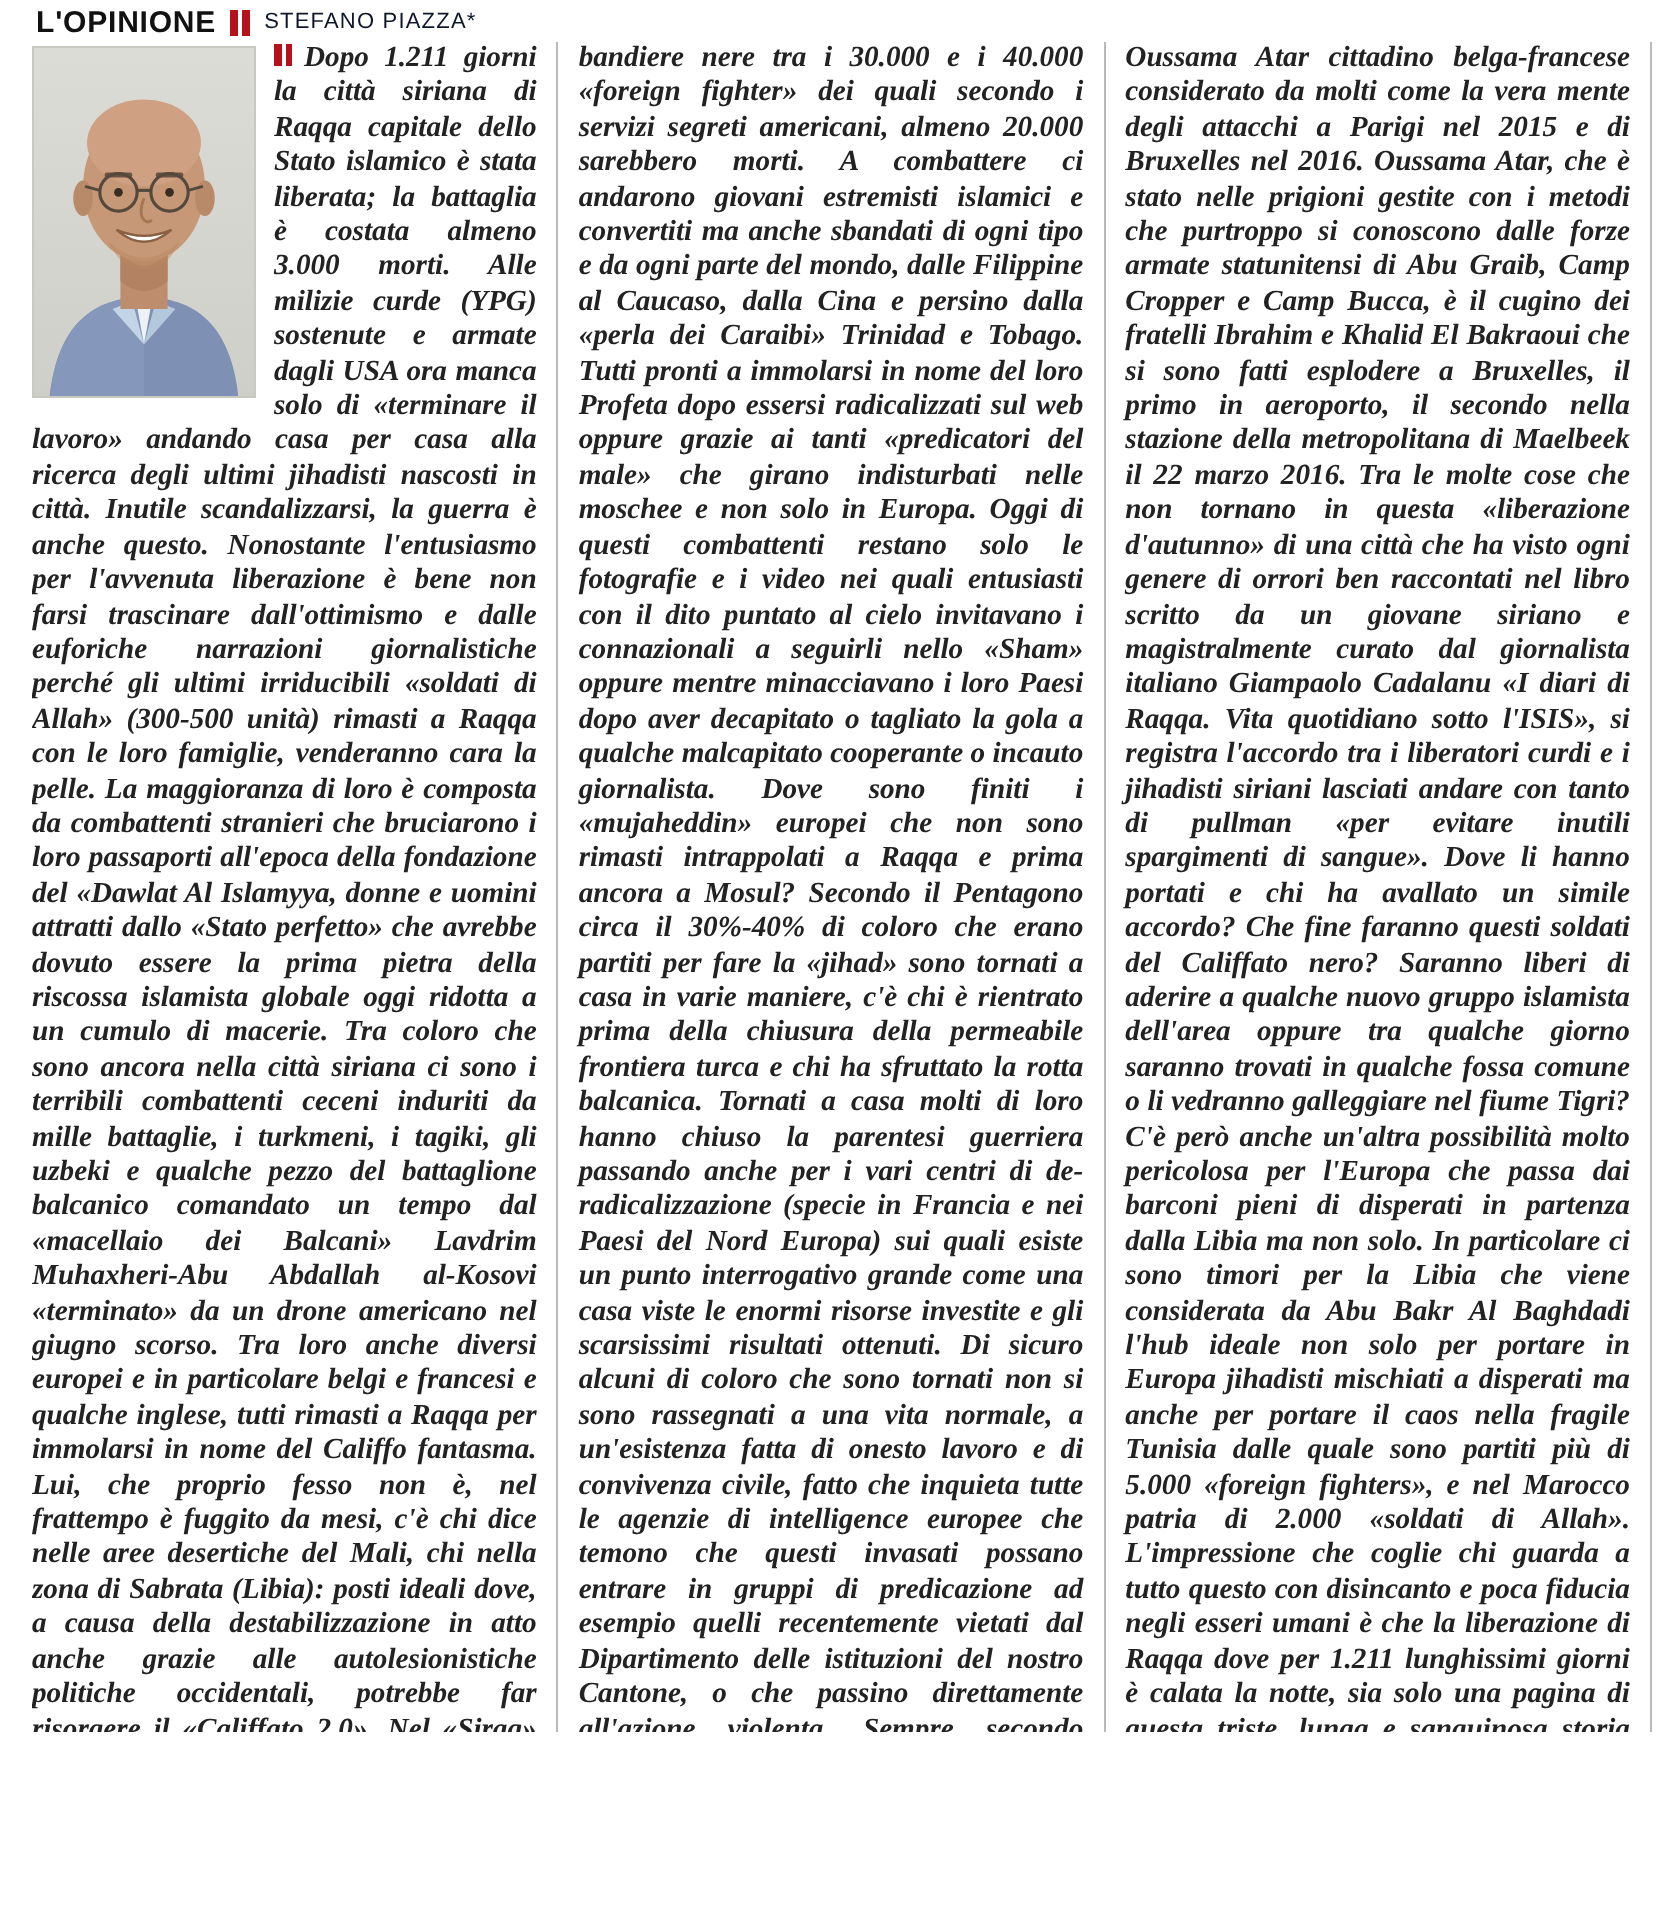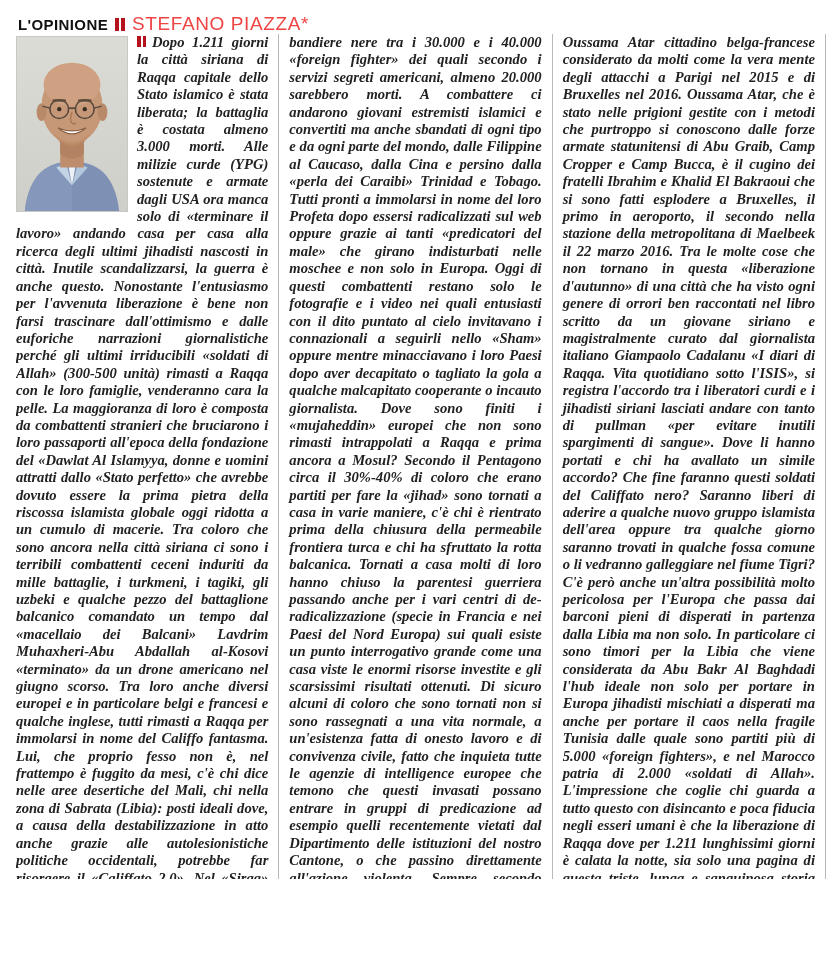--- a/index.html
+++ b/index.html
@@ -1,31 +1,31 @@
 <!DOCTYPE html>
 <html lang="it"><head>
 <meta charset="utf-8">
 <style>
   html,body{margin:0;padding:0;background:#ffffff;}
   body{
     width:834px;height:960px;overflow:hidden;
     font-family:"Liberation Sans",sans-serif;color:#1d1d1d;
     position:relative;
   }
-  .page{padding:14px 8px 0 16px;}
+  .page{padding:1px 8px 0 16px;}
 
   
   .kicker{display:flex;align-items:center;gap:7px;height:20px;margin-left:2px;}
   .kicker .section{
     font-weight:bold;font-size:15px;letter-spacing:.4px;color:#111;
   }
   .bars{display:inline-flex;gap:2px;align-items:center;}
   .bars i{display:block;width:4px;height:13px;background:#b5121b;}
   .kicker .author{
-    font-size:19px;color:#ef4444;letter-spacing:.6px;font-weight:400;
+    font-size:11px;color:#0f172a;letter-spacing:.6px;font-weight:400;
   }
 
   
   .title{
     font-family:"Liberation Serif",serif;
     font-variant:small-caps;
     font-weight:bold;
     font-size:41px;line-height:44px;
     letter-spacing:.5px;color:#101010;
     margin:8px 0 10px 2px;

